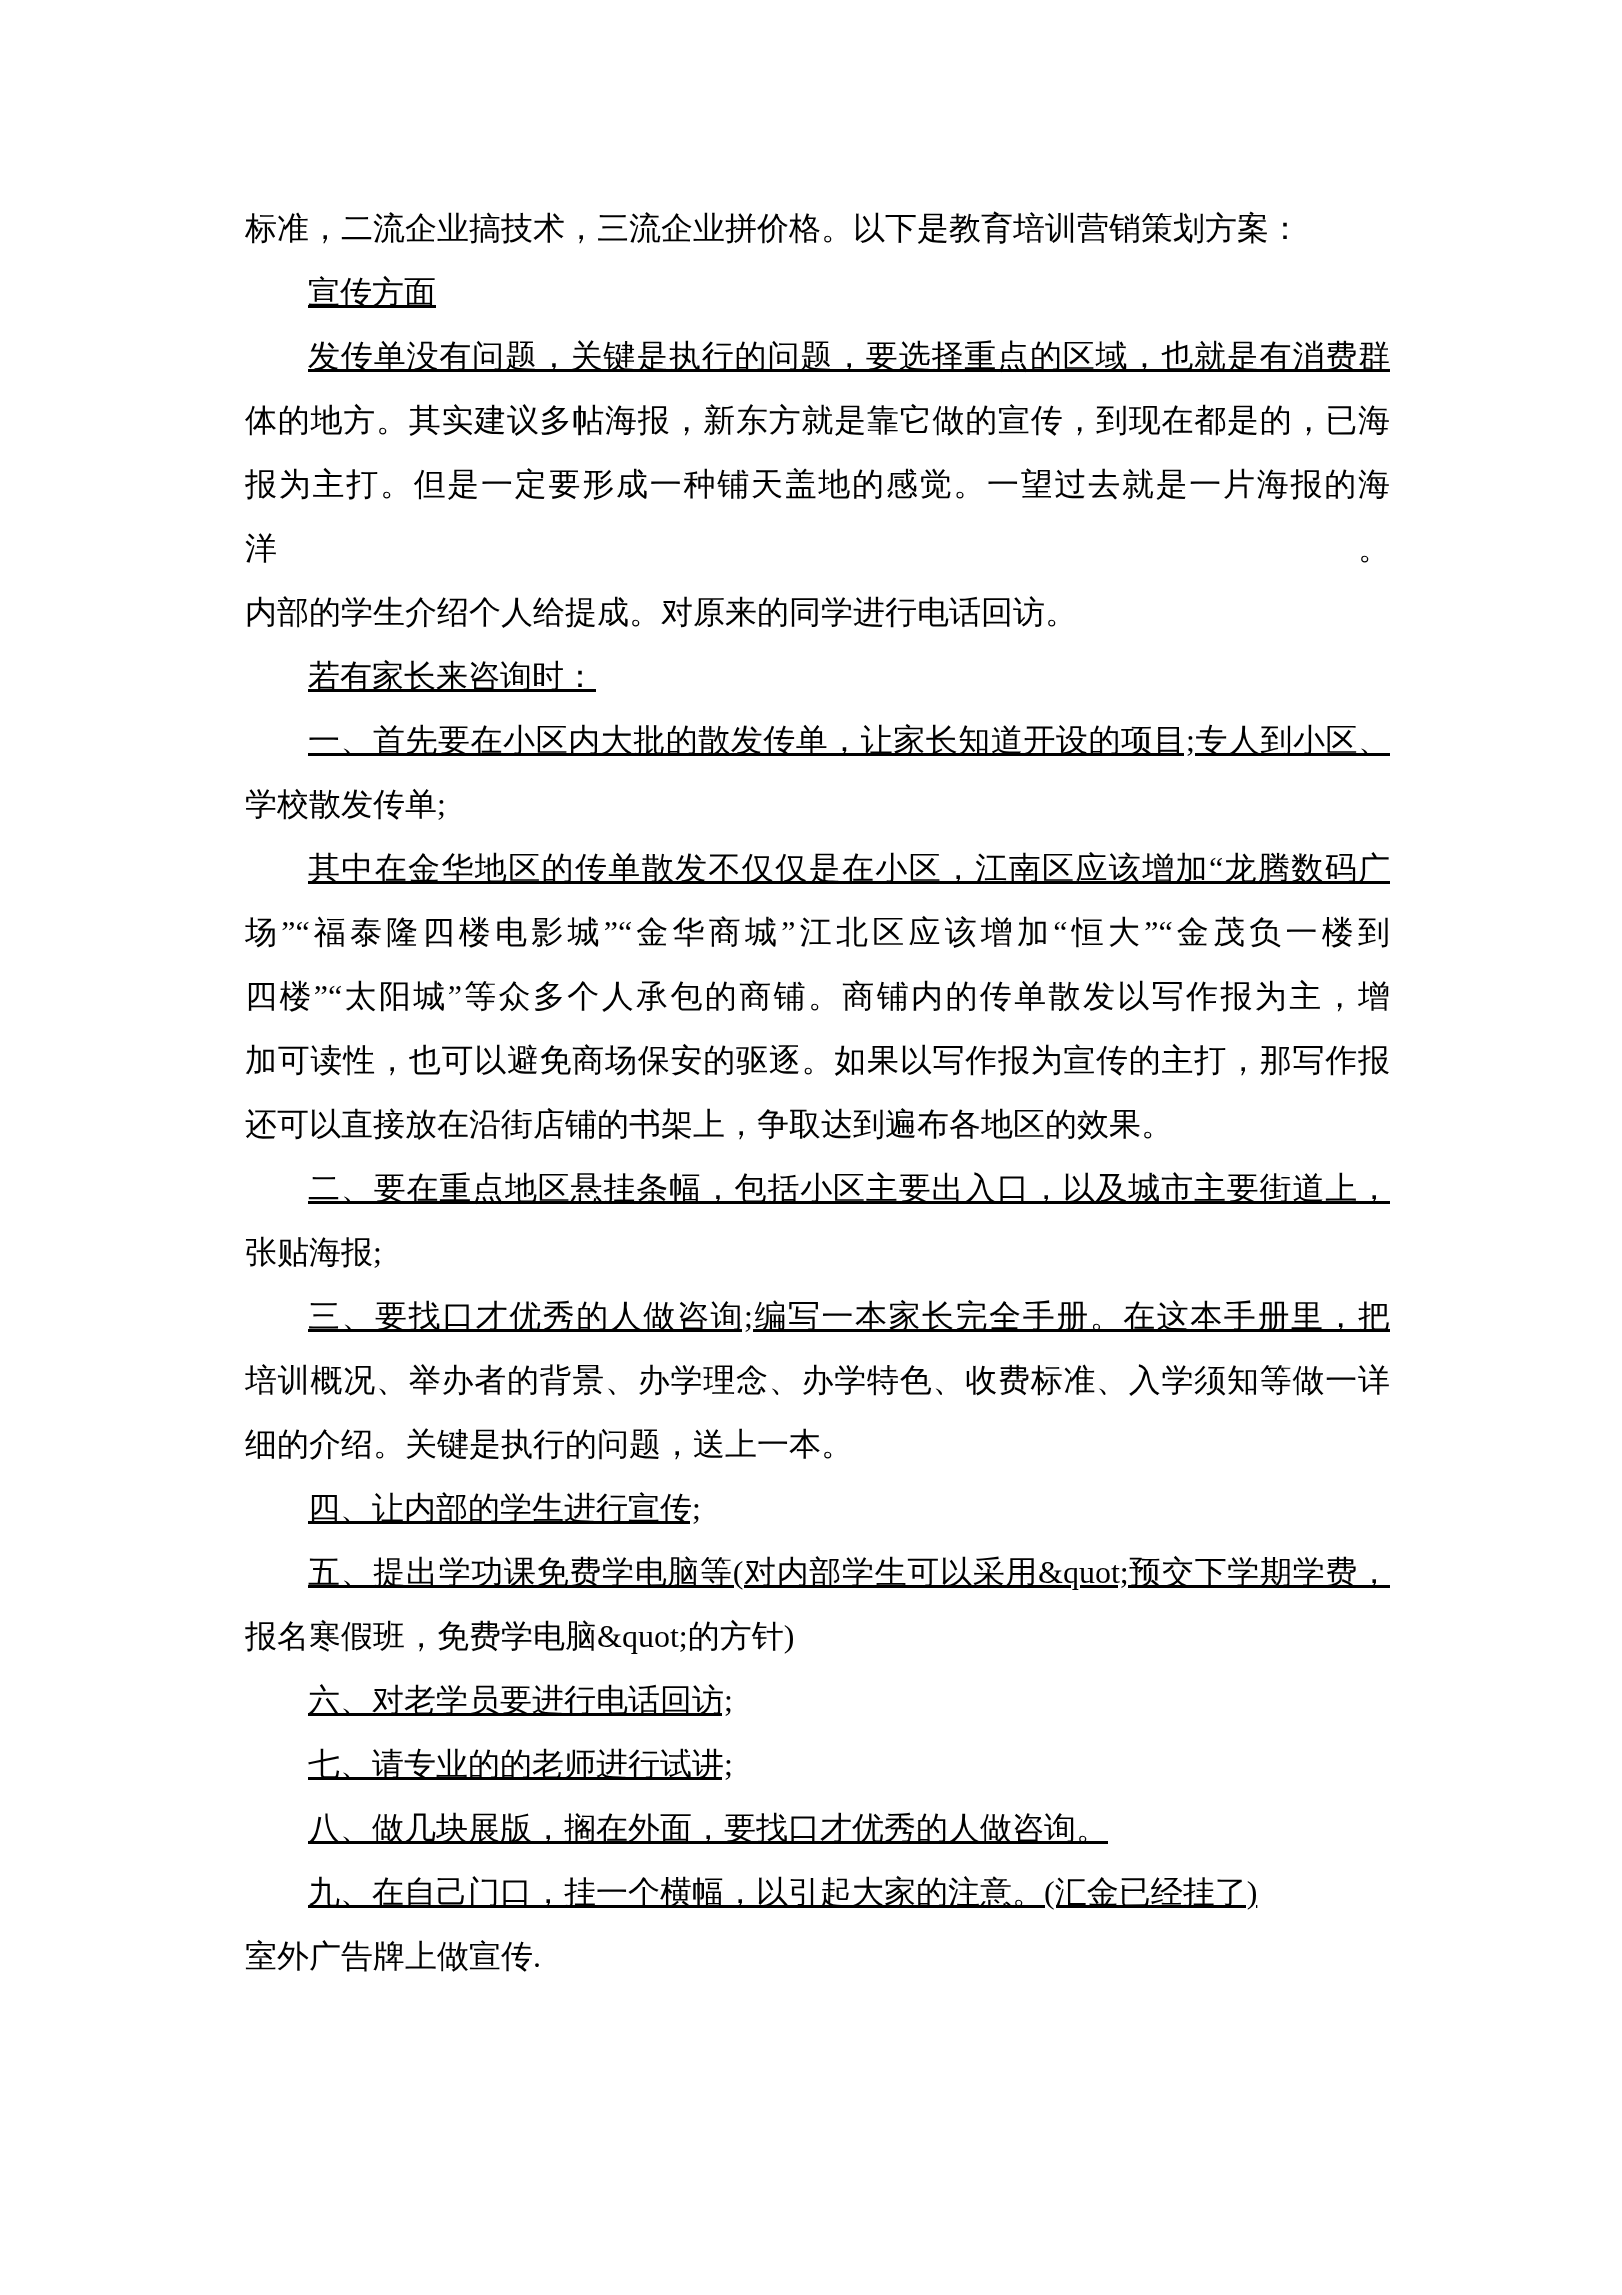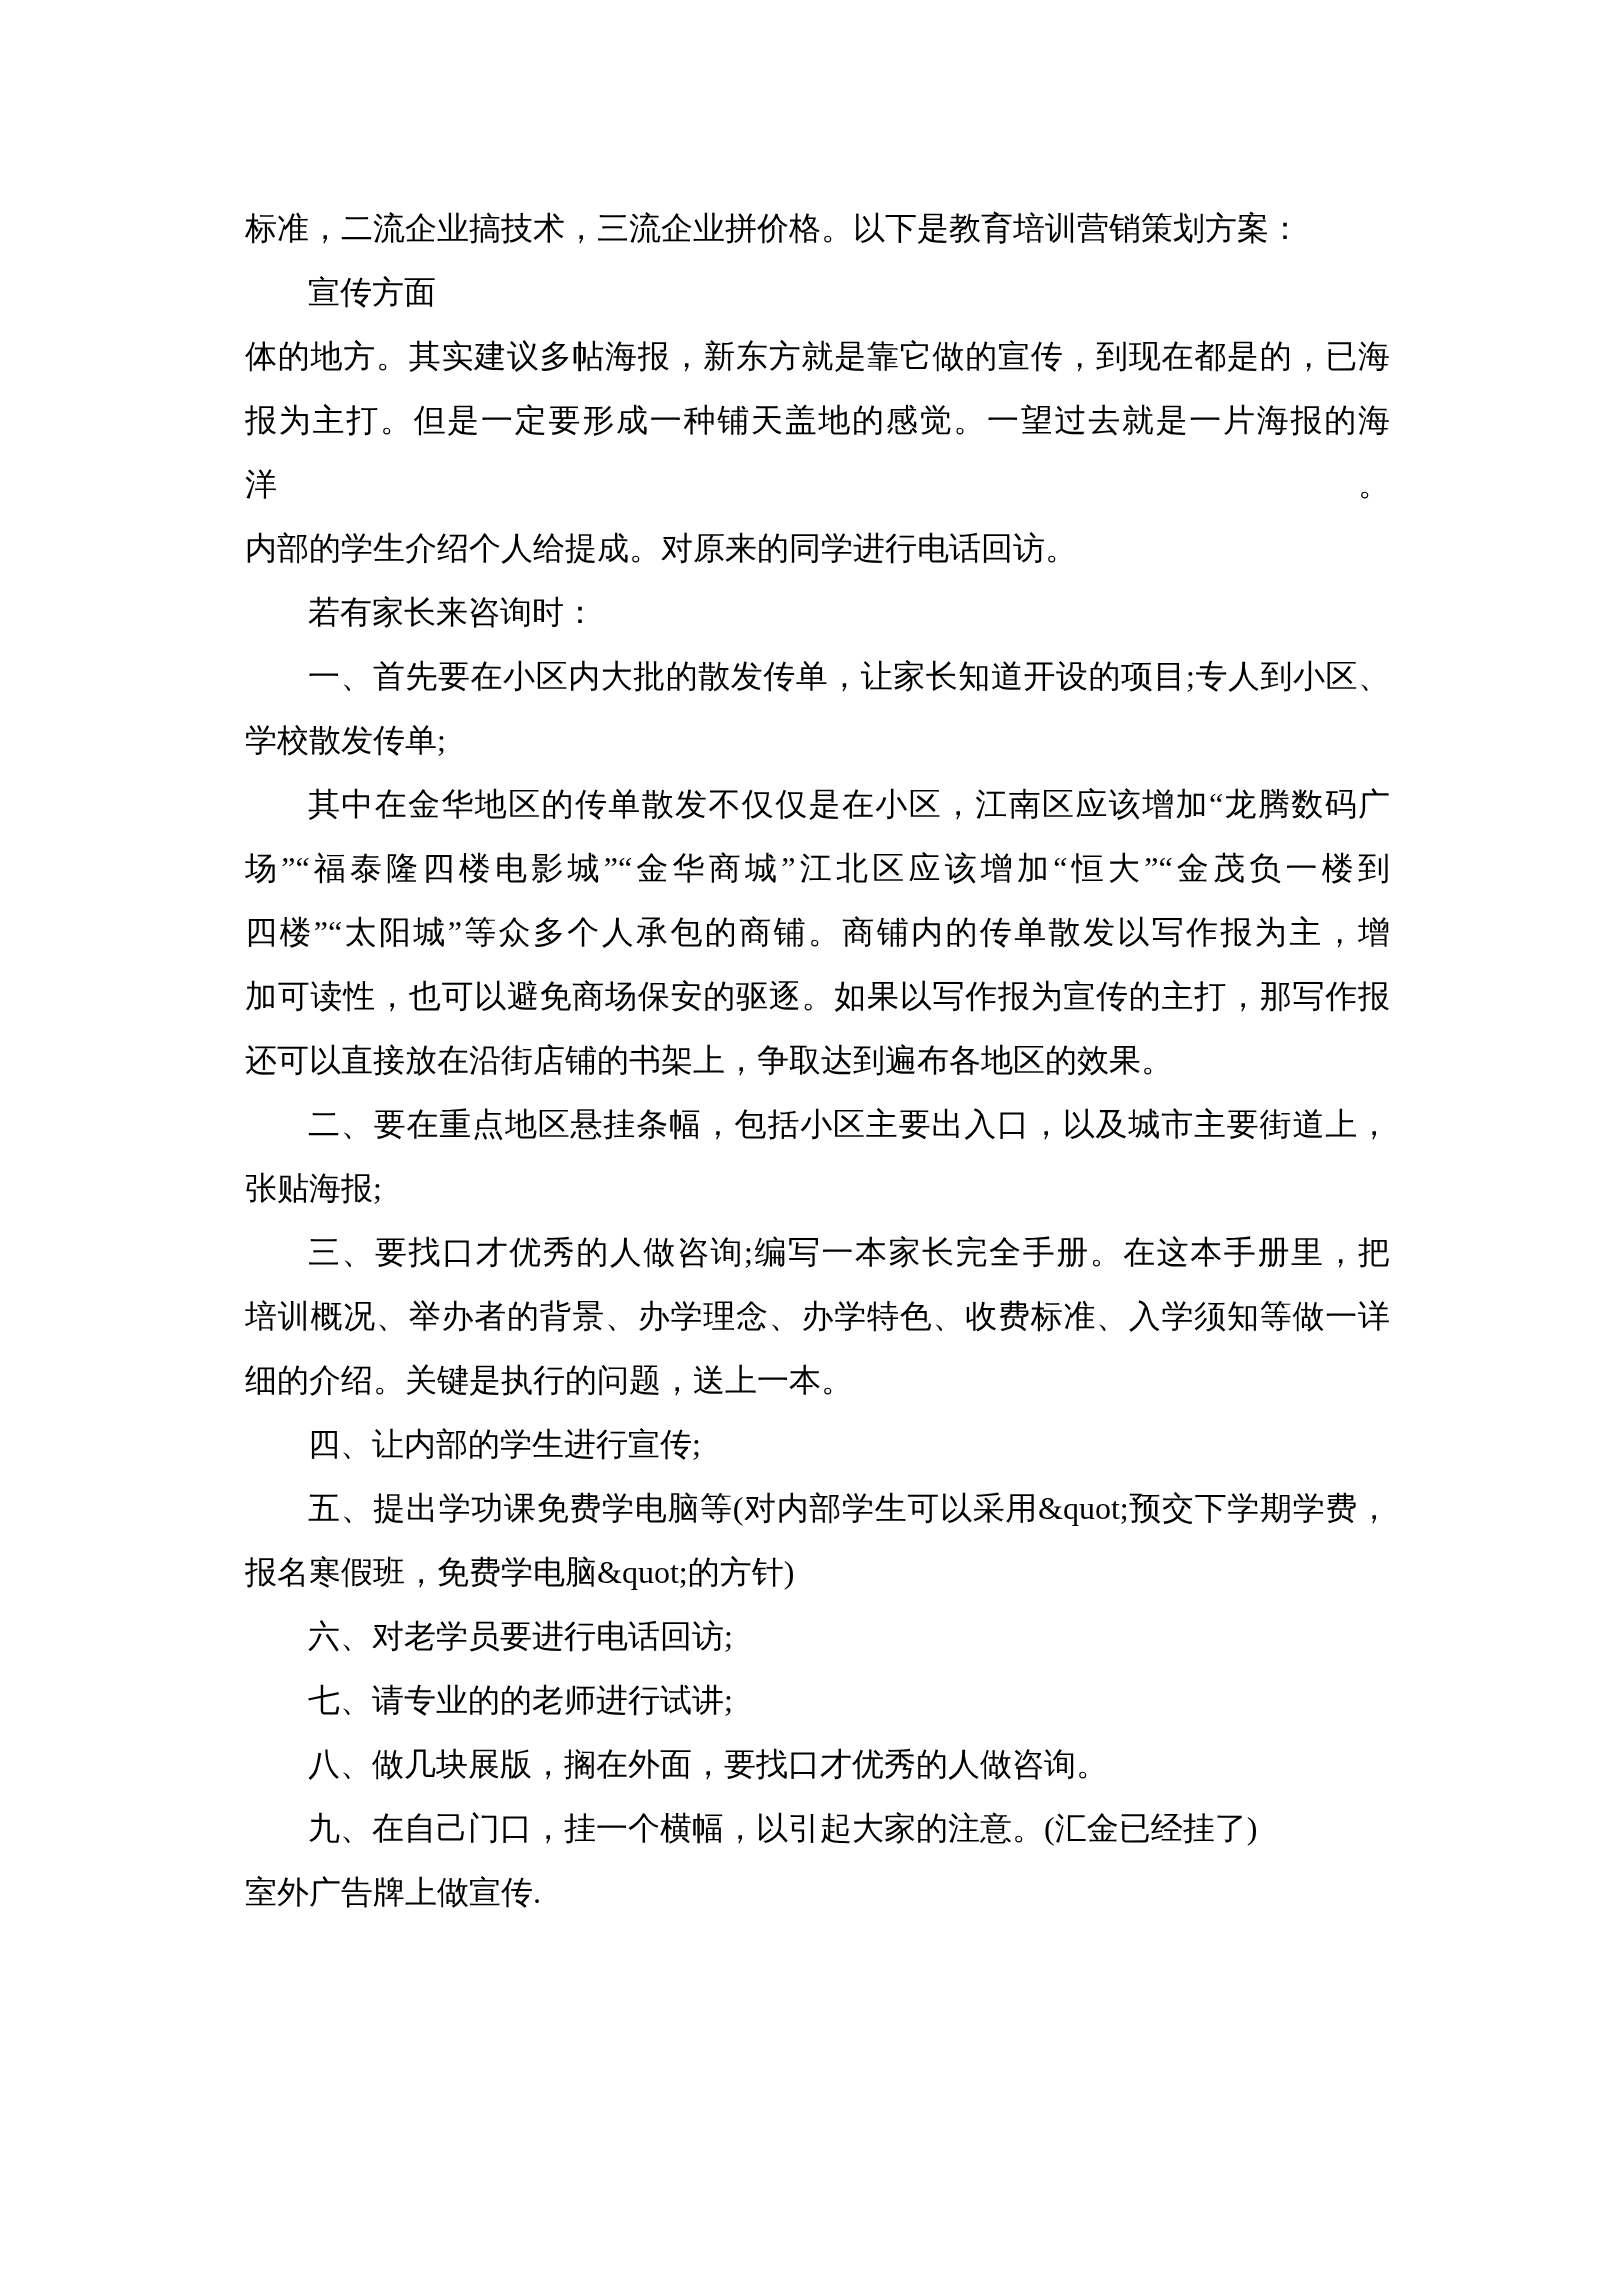--- a/index.html
+++ b/index.html
@@ -28,29 +28,31 @@
   .line {
     text-align: left;
     min-height: 64px;
   }
   .line.fill {
     text-align: justify;
     text-align-last: justify;
   }
   .line.indent {
     text-indent: 63px;
+    text-decoration: underline;
   }
 </style>
 </head>
 <body style="background: rgb(255, 255, 255);">
 
 <div class="page">
   <div class="textblock" id="textblock" style="color: rgb(0, 0, 0);">
       <div class="line">标准，二流企业搞技术，三流企业拼价格。以下是教育培训营销策划方案：</div>
       <div class="line indent">宣传方面</div>
+      <div class="line indent fill">发传单没有问题，关键是执行的问题，要选择重点的区域，也就是有消费群</div>
       <div class="line fill">体的地方。其实建议多帖海报，新东方就是靠它做的宣传，到现在都是的，已海</div>
       <div class="line fill">报为主打。但是一定要形成一种铺天盖地的感觉。一望过去就是一片海报的海洋。</div>
       <div class="line">内部的学生介绍个人给提成。对原来的同学进行电话回访。</div>
       <div class="line indent">若有家长来咨询时：</div>
       <div class="line indent fill">一、首先要在小区内大批的散发传单，让家长知道开设的项目;专人到小区、</div>
       <div class="line">学校散发传单;</div>
       <div class="line indent fill">其中在金华地区的传单散发不仅仅是在小区，江南区应该增加“龙腾数码广</div>
       <div class="line fill">场”“福泰隆四楼电影城”“金华商城”江北区应该增加“恒大”“金茂负一楼到</div>
       <div class="line fill">四楼”“太阳城”等众多个人承包的商铺。商铺内的传单散发以写作报为主，增</div>
       <div class="line fill">加可读性，也可以避免商场保安的驱逐。如果以写作报为宣传的主打，那写作报</div>

